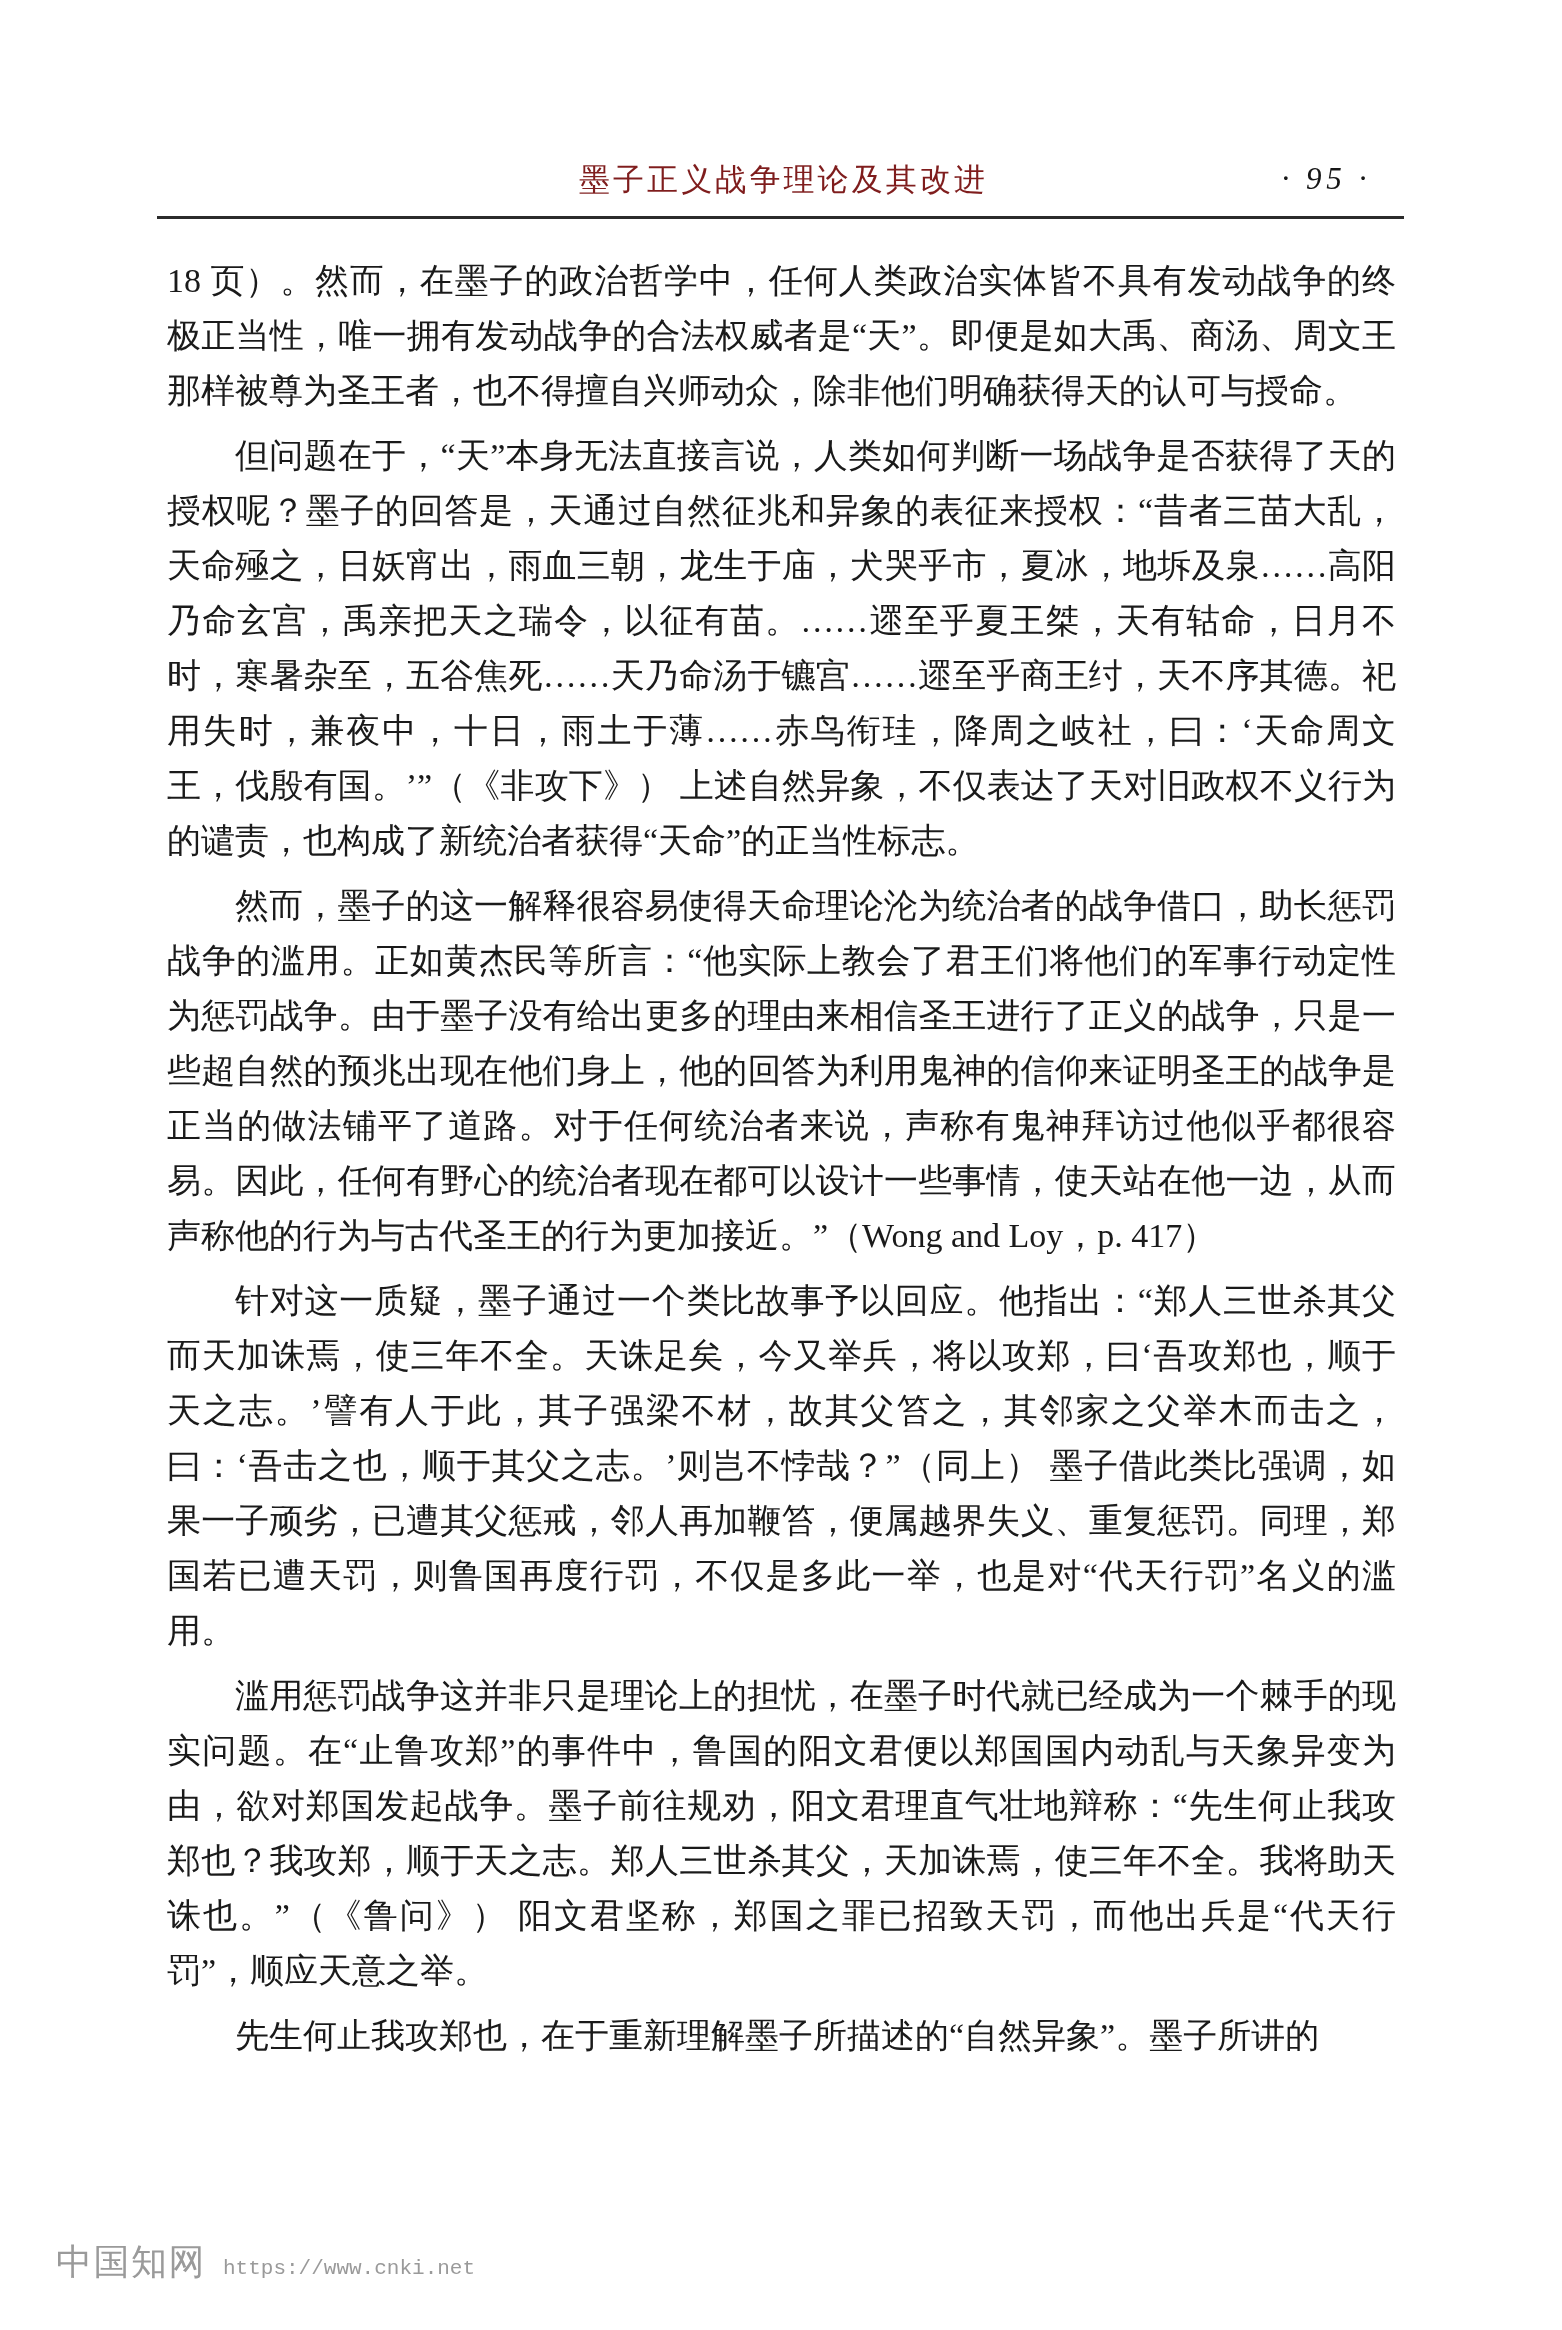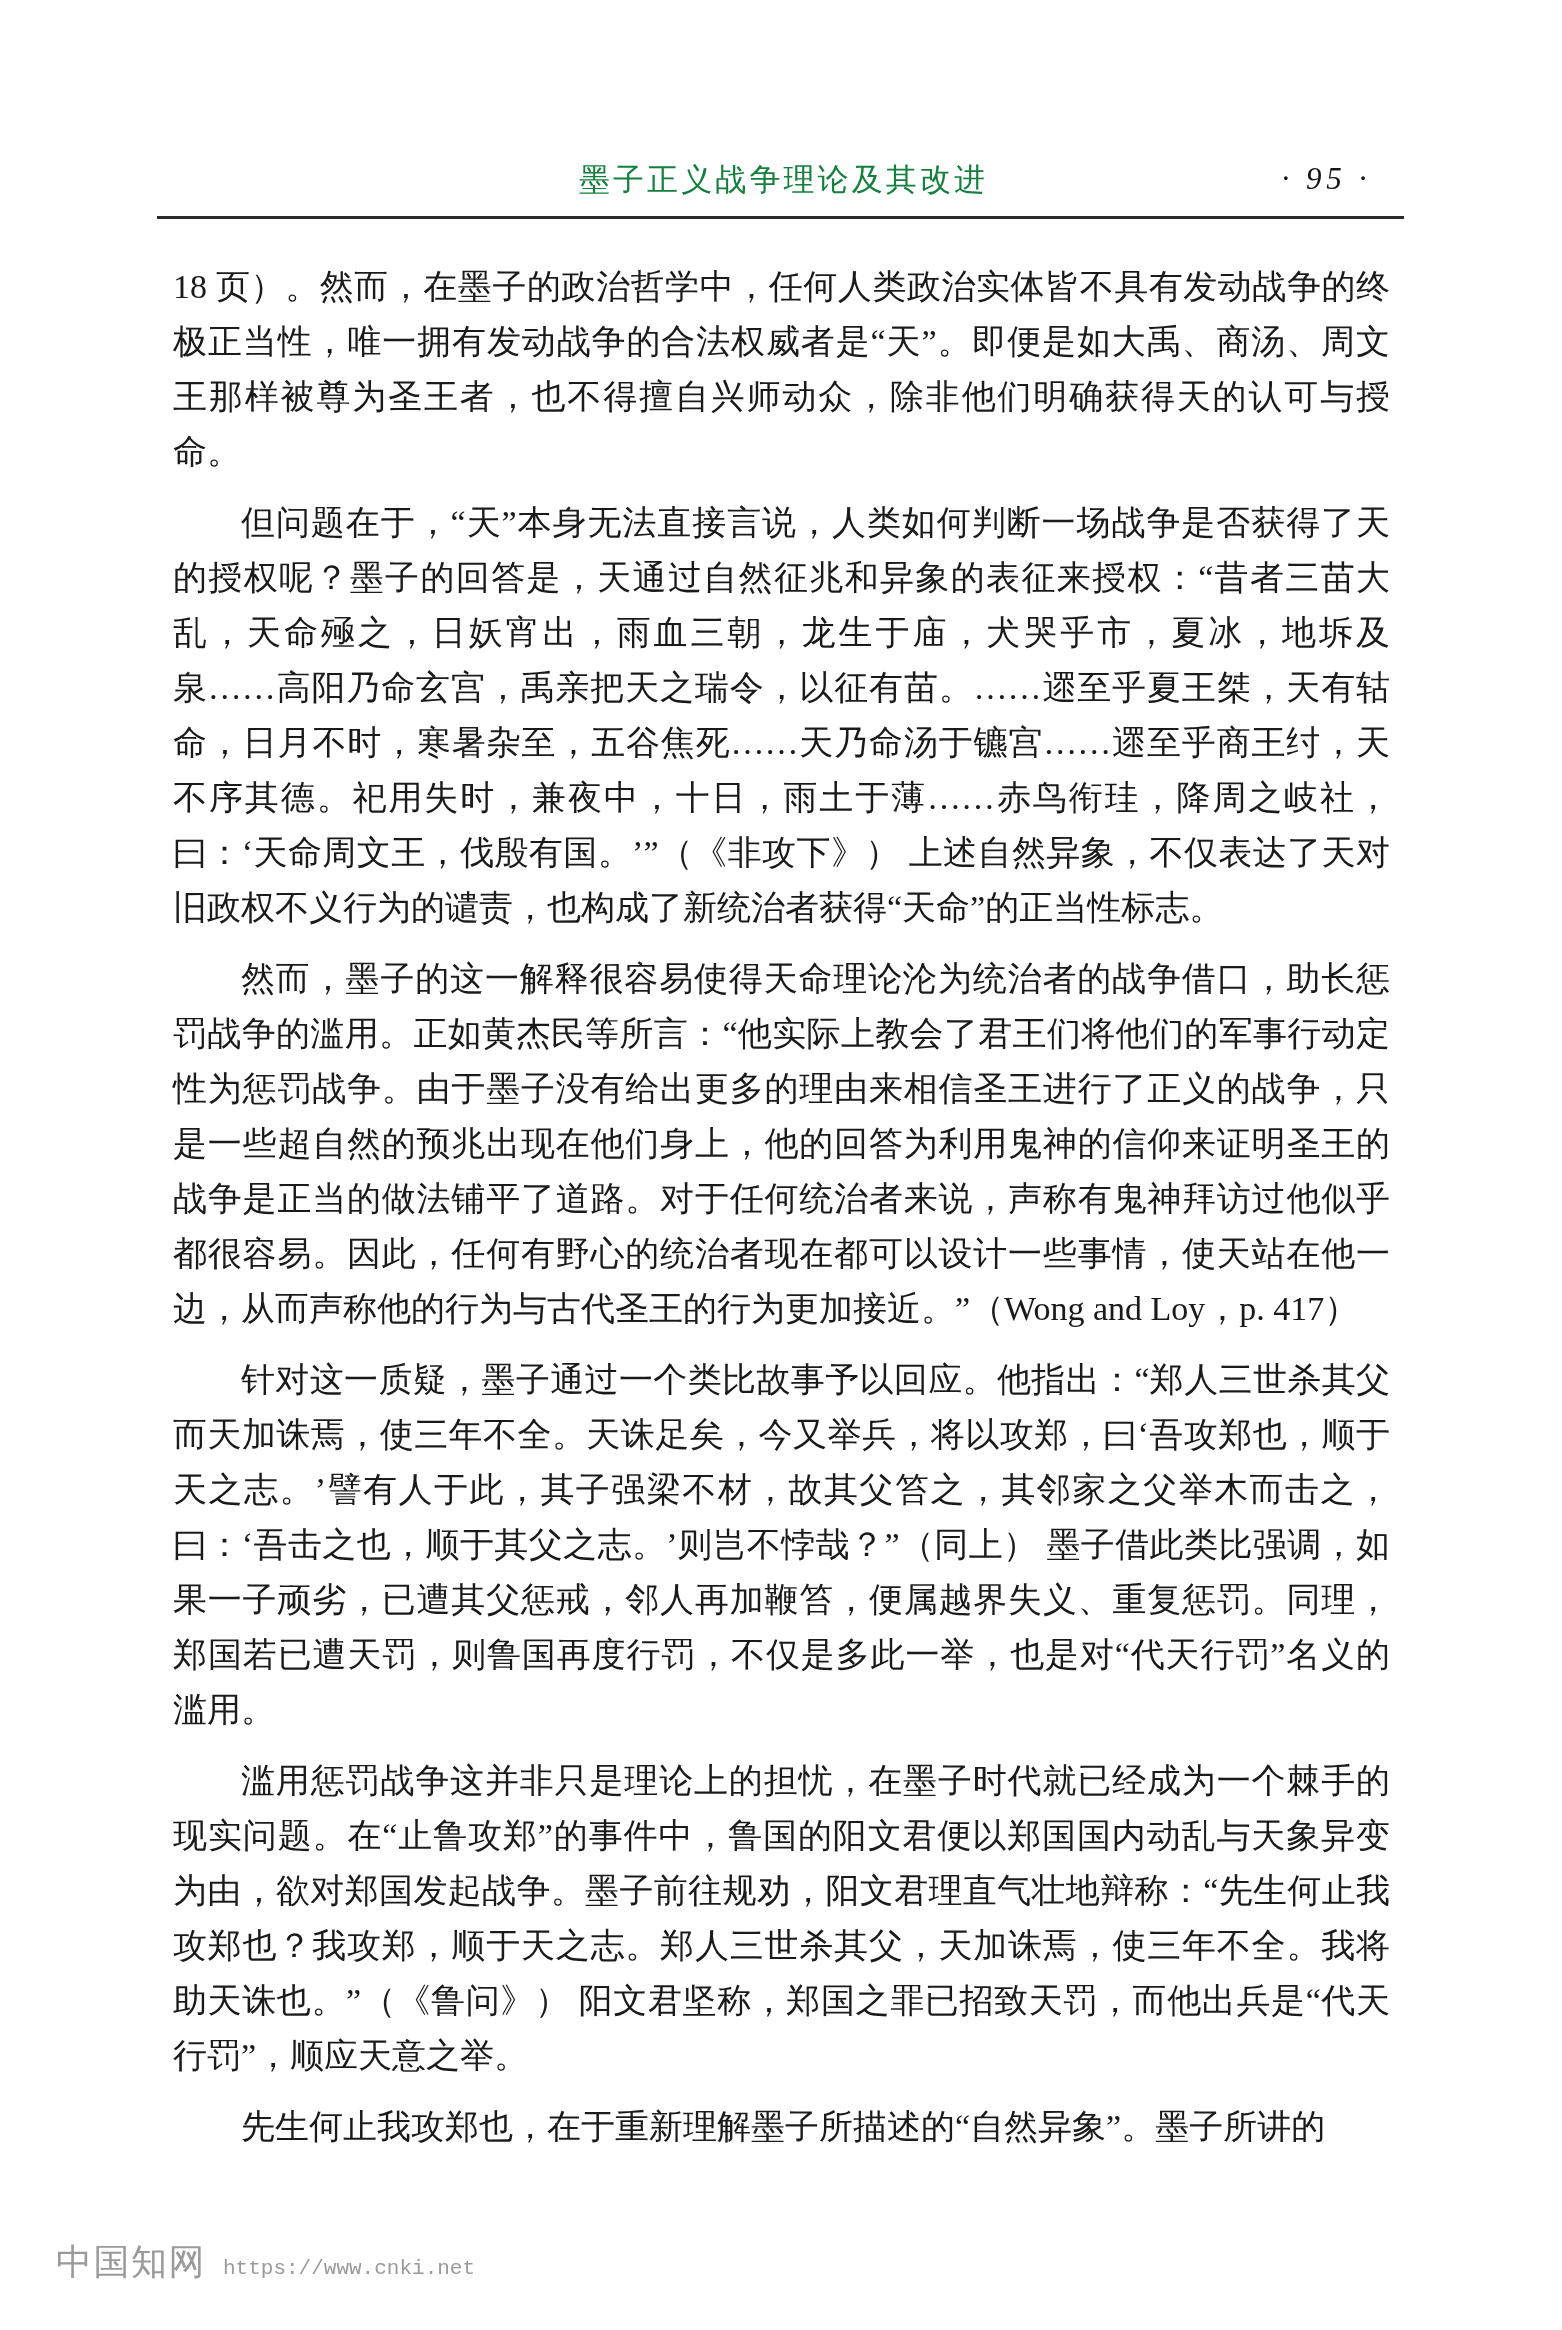--- a/index.html
+++ b/index.html
@@ -22,21 +22,21 @@
     width: 1249px;
     height: 47px;
   }
   .running-title {
     position: absolute;
     left: 4px; right: 0;
     top: 0;
     text-align: center;
     font-size: 31px;
     letter-spacing: 3.1px;
-    color: #15803d;
+    color: #7f1d1d;
     white-space: nowrap;
   }
   .page-number {
     position: absolute;
     right: 35px;
     top: 1.5px;
     font-size: 31px;
     font-style: italic;
     letter-spacing: 4.6px;
     color: #161616;
@@ -57,21 +57,21 @@
     left: 157px;
     top: 243px;
     width: 1249px;
     font-size: 34px;
     line-height: 55px;
     text-align: justify;
     text-justify: inter-ideograph;
     color: #1a1a1a;
   }
   .article p {
-    margin: 16px;
+    margin: 10px;
     padding: 0;
   }
   .article p.indent { text-indent: 2em; }
 
   
   .footer-watermark {
     position: absolute;
     left: 56px;
     top: 2238px;
     display: flex;

